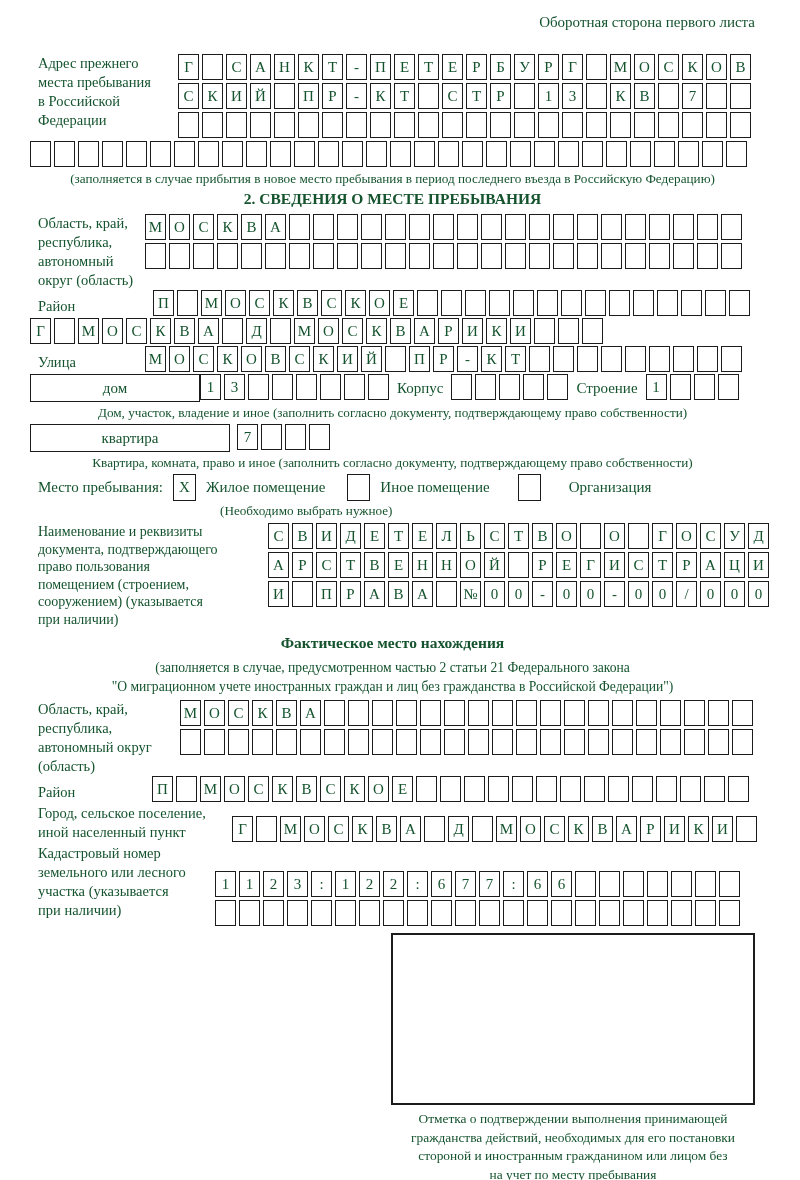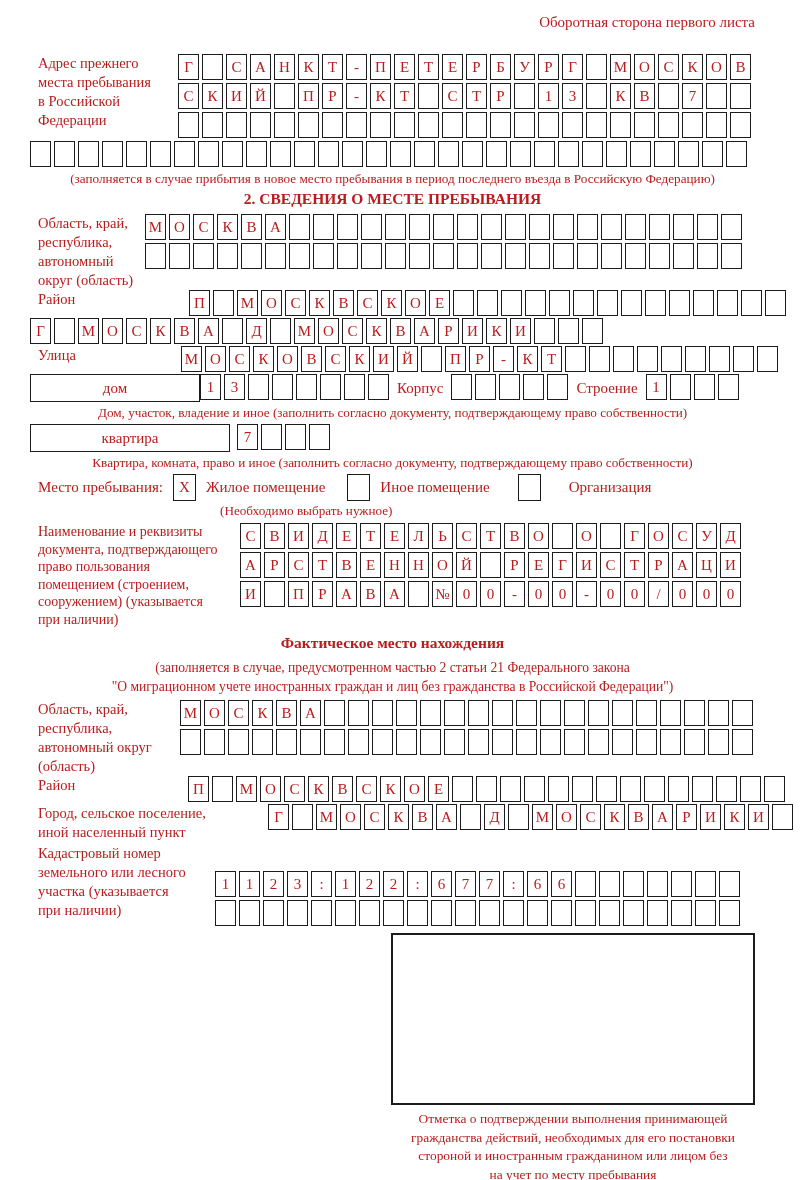--- a/index.html
+++ b/index.html
@@ -2,21 +2,21 @@
 <html><head>
 <meta charset="utf-8">
 <style>
   html,body{margin:0;padding:0;background:#e8e8e8;}
   .page{
     position:relative;
     width:800px;height:1180px;
     margin:0 auto;
     background:#ffffff;
     font-family:"Liberation Serif", "DejaVu Serif", serif;
-    color:#b91c1c;
+    color:#14532d;
     box-sizing:border-box;
     padding:14px 45px 0 30px;
     overflow:hidden;
   }
   .hdr-right{
     text-align:right;
     font-size:15px;
     height:20px;
     margin-bottom:20px;
   }
@@ -25,21 +25,21 @@
   .cell{
     flex:0 0 auto;
     width:21px;height:26px;
     border:1.6px solid #1c1c1c;
     box-sizing:border-box;
     display:inline-flex;align-items:center;justify-content:center;
     font-size:15px;line-height:1;
     background:#fff;
   }
   .flexrow{display:flex;align-items:flex-start;}
-  .flexrow.vcenter{align-items:flex-start;gap:36px;}
+  .flexrow.vcenter{align-items:flex-end;}
   .lblcol{
     flex:0 0 auto;
     font-size:14.5px;line-height:19px;
     padding-left:8px;
     box-sizing:border-box;
   }
   .w148{width:148px;} .w115{width:115px;} .w123{width:123px;}
   .w150{width:150px;} .w122{width:122px;} .w202{width:202px;}
   .w185{width:185px;} .w210{width:210px;}
   .rowscol{flex:1 1 auto;}
@@ -81,21 +81,21 @@
     box-sizing:border-box;
     display:inline-flex;align-items:center;justify-content:center;
     font-size:15px;
     margin:0 10px;
     flex:0 0 auto;
   }
   .stay-note{
     font-size:13.2px;
     margin:0 0 4px 190px;
   }
-  .doc-block{margin-top:2px;}
+  .doc-block{margin-top:2px;gap:28px;}
   .doc-block .lblcol{font-size:14px;line-height:17.5px;}
   .fact-title{
     text-align:center;font-weight:bold;font-size:15.5px;
     margin:6px 0 6px 0;
   }
   .fact-caption{
     text-align:center;font-size:13.6px;line-height:19px;
     margin-bottom:4px;
   }
   .cad-rows{margin-top:27px;}

